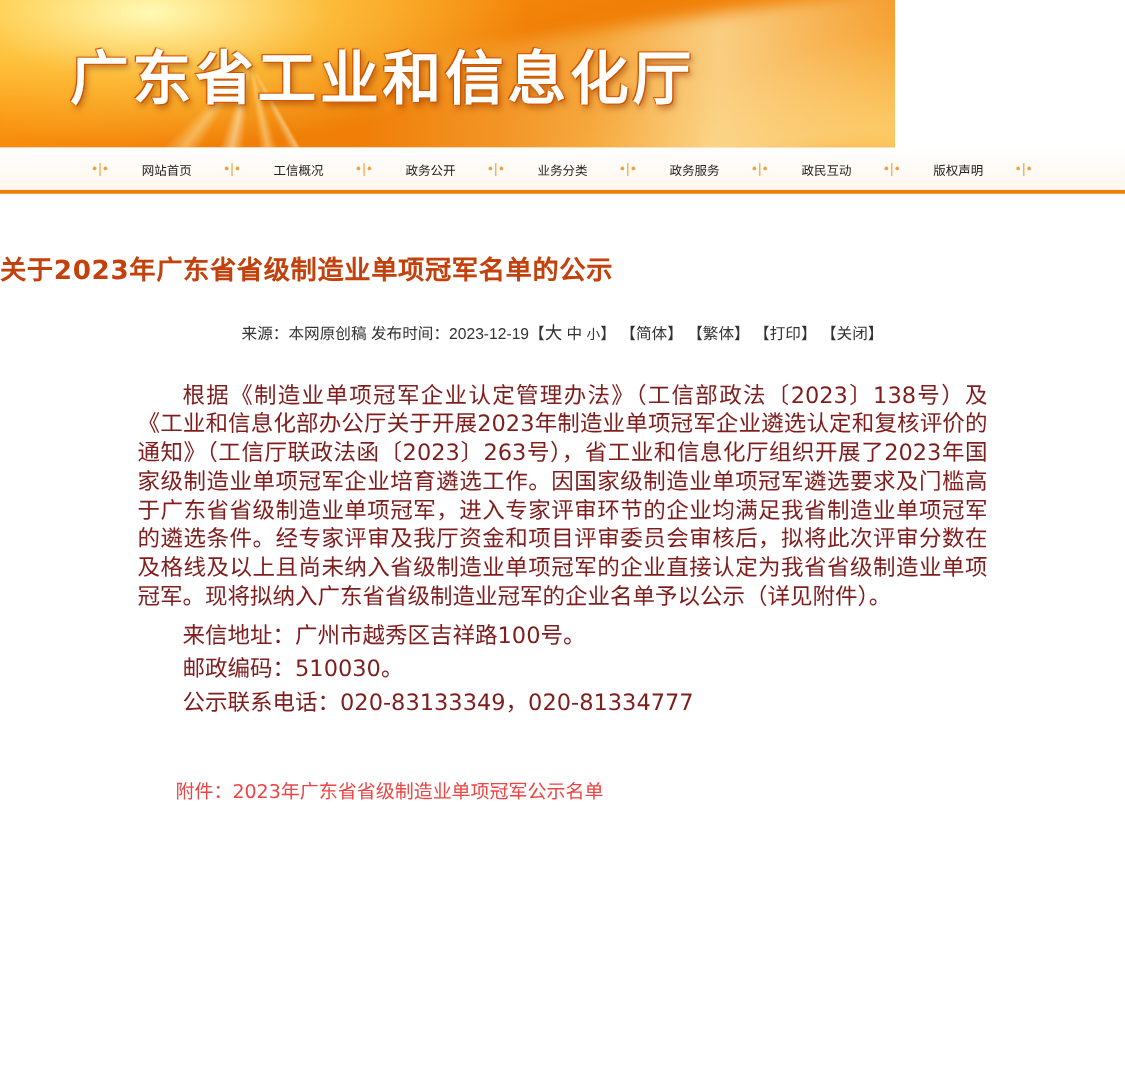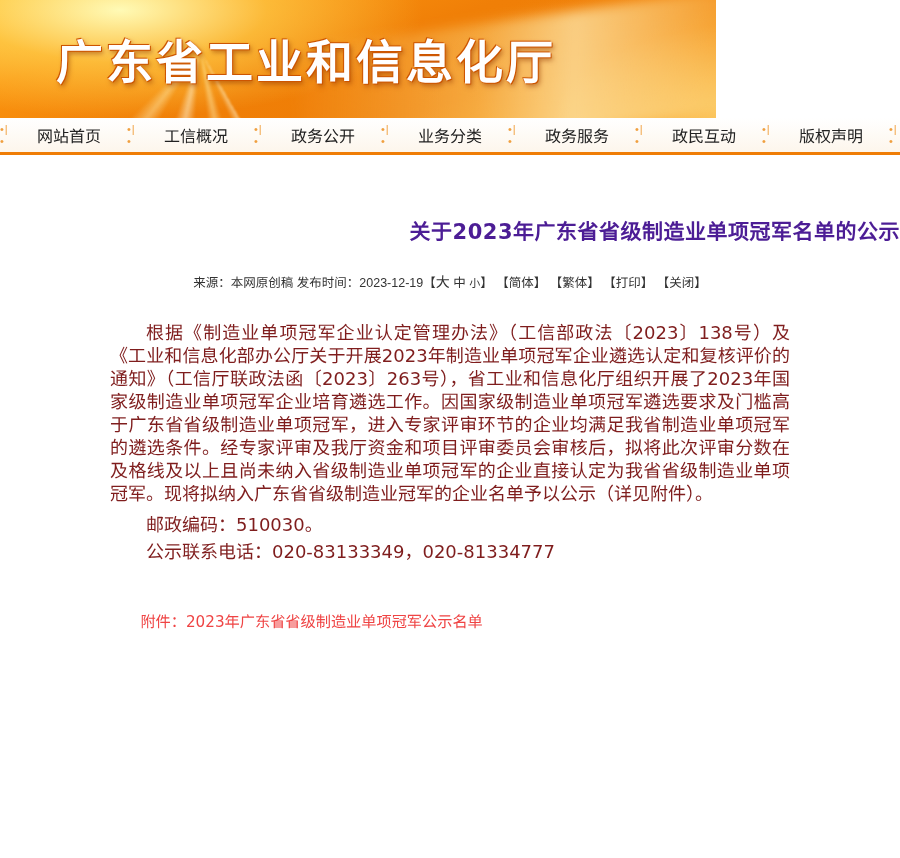--- a/index.html
+++ b/index.html
@@ -96,21 +96,21 @@
     align-items: center;
     justify-content: center;
     position: relative;
   }
   .nav-inner {
     display: flex;
     align-items: center;
     gap: 0px;
   }
   .nav-item {
-    font-size: 16px;
+    font-size: 10px;
     color: #222;
     padding: 0 26px;
     white-space: nowrap;
     cursor: pointer;
     font-family: "Liberation Sans", "DejaVu Sans", sans-serif;
   }
   .nav-sep {
     color: #f0a040;
     font-size: 11px;
     letter-spacing: 1px;
@@ -118,27 +118,27 @@
   }
 
   
   .page {
     width: 900px;
     background: #fff;
     padding-top: 44px;
     box-sizing: border-box;
   }
   .doc-title {
-    text-align: right;
+    text-align: left;
     font-family: "DejaVu Sans", "Liberation Sans", sans-serif;
     font-size: 21px;
     font-weight: bold;
-    color: #4c1d95;
+    color: #c2410c;
     letter-spacing: 0.5px;
-    margin: 16px 0 26px 0;
+    margin: 0 0 26px 0;
   }
   .meta {
     text-align: center;
     font-size: 12.5px;
     color: #333;
     margin-bottom: 30px;
     font-family: "Liberation Sans", "DejaVu Sans", sans-serif;
   }
   .meta .meta-strong { font-weight: normal; }
   .meta .meta-link { color: #333; cursor: pointer; }
@@ -206,19 +206,20 @@
     <span>来源：</span><span class="meta-strong">本网原创稿</span>
     <span>发布时间：</span><span>2023-12-19</span><span>【</span><span class="meta-link sz-l">大</span>&nbsp;<span class="meta-link sz-m">中</span>&nbsp;<span class="meta-link sz-s">小</span><span>】</span>
     <span class="meta-link">【简体】</span>
     <span class="meta-link">【繁体】</span>
     <span class="meta-link">【打印】</span>
     <span class="meta-link">【关闭】</span>
   </div>
 
   <div class="body-wrap">
     <p class="para">根据《制造业单项冠军企业认定管理办法》（工信部政法〔2023〕138号）及《工业和信息化部办公厅关于开展2023年制造业单项冠军企业遴选认定和复核评价的通知》（工信厅联政法函〔2023〕263号），省工业和信息化厅组织开展了2023年国家级制造业单项冠军企业培育遴选工作。因国家级制造业单项冠军遴选要求及门槛高于广东省省级制造业单项冠军，进入专家评审环节的企业均满足我省制造业单项冠军的遴选条件。经专家评审及我厅资金和项目评审委员会审核后，拟将此次评审分数在及格线及以上且尚未纳入省级制造业单项冠军的企业直接认定为我省省级制造业单项冠军。现将拟纳入广东省省级制造业冠军的企业名单予以公示（详见附件）。</p>
+    <p class="para tight">来信地址：广州市越秀区吉祥路100号。</p>
     <p class="para tight">邮政编码：510030。</p>
     <p class="para tight">公示联系电话：020-83133349，020-81334777</p>
 
     <div class="attach">附件：2023年广东省省级制造业单项冠军公示名单</div>
 
   </div>
 </main>
 
 </body></html>

